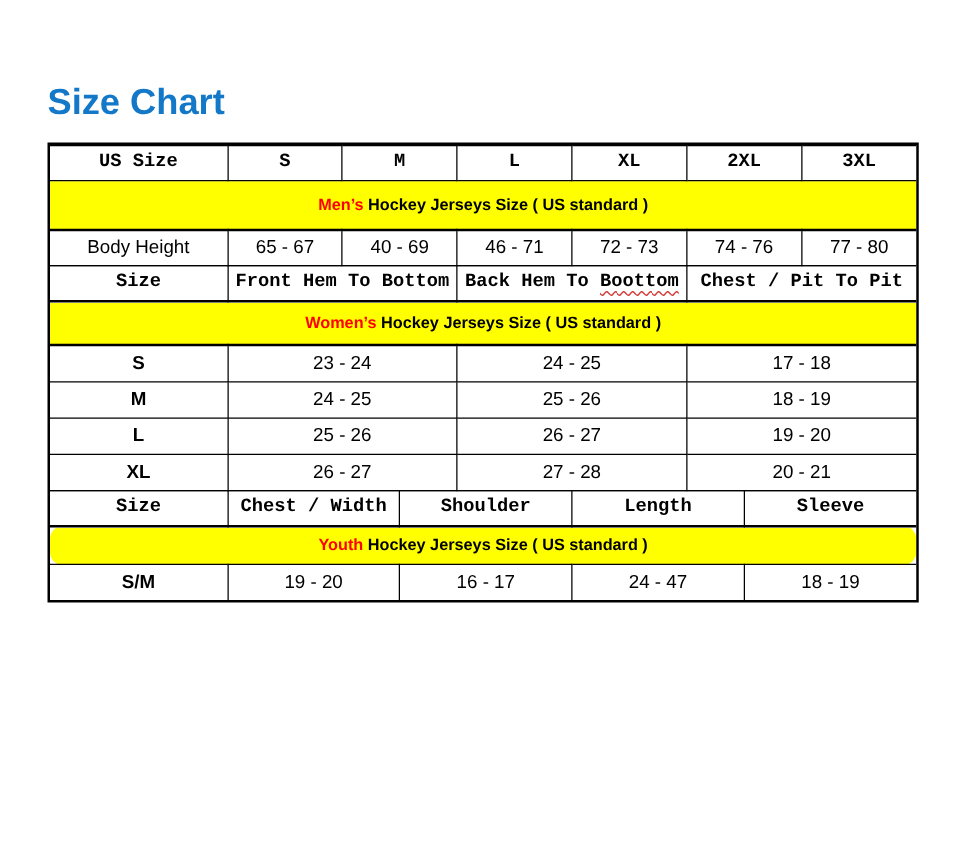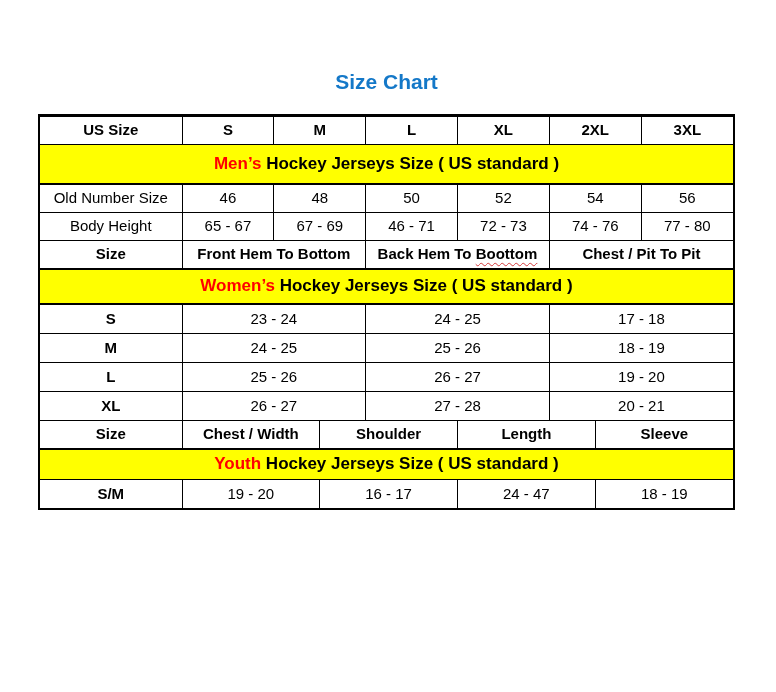--- a/index.html
+++ b/index.html
@@ -15,22 +15,22 @@
     overflow:hidden;
     font-family:"Liberation Sans",sans-serif;
     color:var(--ink);
   }
   .content{
     margin-left:38px;
     width:697px;
   }
   h1.page-title{
     margin:64px 0 14px 0;
-    text-align:center;
-    font-size:21px;
+    text-align:left;
+    font-size:29px;
     line-height:36px;
     font-weight:bold;
     color:var(--blue);
     letter-spacing:0px;
   }
   .tables-wrap{
     border:2px solid var(--ink);
   }
   table.size-table{
     width:100%;
@@ -53,30 +53,30 @@
   tr > *:last-child{border-right:0;}
   table.first .section td{border-top:0;}
   table.last tr:last-child > *{border-bottom:0;}
 
   .section td{
     background:var(--yellow);
     border-left:0;border-right:0;
     border-top:2px solid var(--ink);
     border-bottom:2px solid var(--ink);
     font-weight:bold;
-    font-size:17px;
+    font-size:13px;
     white-space:nowrap;
     margin-left:40px;
   }
   .section .hl{color:var(--red);}
   table.mens  .section td{height:38px;}
   table.womens .section td{height:33px;}
-  table.youth .section td{height:29px;}
-
-  thead th{font-weight:bold;height:27px;}
+  table.youth .section td{height:29px;border-radius:10px;}
+
+  thead th{font-weight:bold;height:27px;font-family:Liberation Mono, monospace;}
   tbody th,tbody td{height:27px;font-weight:normal;}
   table.womens tbody th,
   table.youth tbody th{font-weight:bold;}
   table.womens tbody th,table.womens tbody td,
   table.youth tbody th,table.youth tbody td{height:28px;}
 
   col.label-col{width:142px;}
 
   .misspell{
     text-decoration:underline wavy #d43a3a;
@@ -114,32 +114,23 @@
             <th>S</th>
             <th>M</th>
             <th>L</th>
             <th>XL</th>
             <th>2XL</th>
             <th>3XL</th>
           </tr>
         </thead>
       <tbody class="rows">
           <tr>
-            <th>Old Number Size</th>
-            <td>46</td>
-            <td>48</td>
-            <td>50</td>
-            <td>52</td>
-            <td>54</td>
-            <td>56</td>
-          </tr>
-          <tr>
             <th>Body Height</th>
             <td>65 - 67</td>
-            <td>67 - 69</td>
+            <td>40 - 69</td>
             <td>46 - 71</td>
             <td>72 - 73</td>
             <td>74 - 76</td>
             <td>77 - 80</td>
           </tr>
         </tbody>
     </table>
 
     <table class="size-table womens">
       <colgroup>

